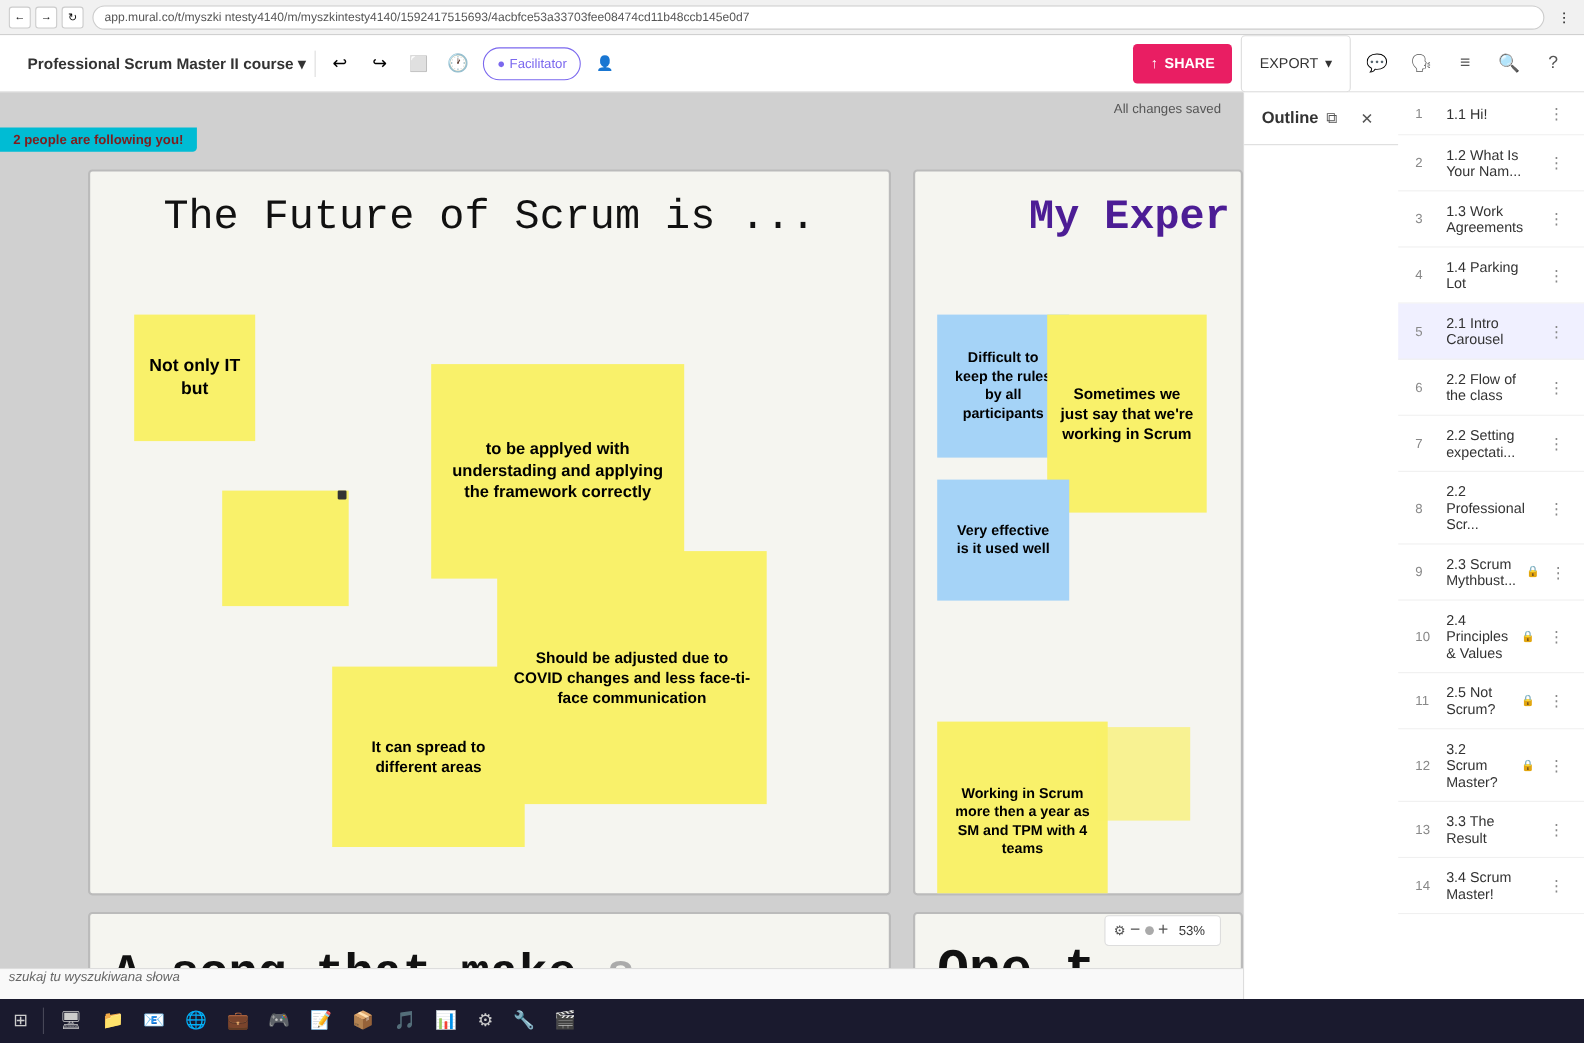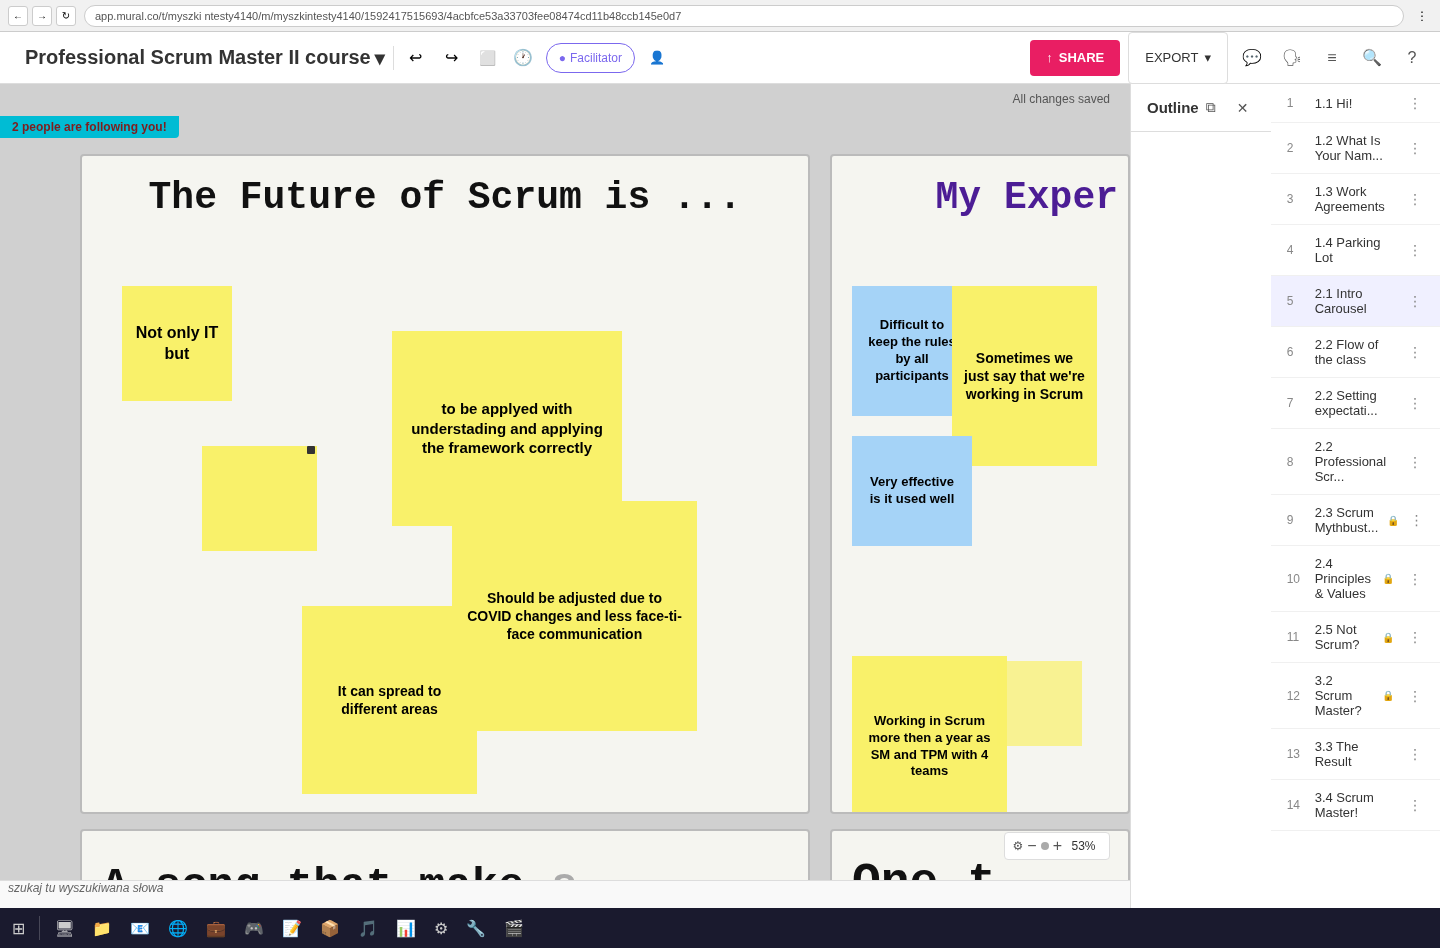--- a/index.html
+++ b/index.html
@@ -24,21 +24,21 @@
     
     .app-toolbar {
       height: 52px;
       background: #fff;
       border-bottom: 1px solid #ddd;
       display: flex;
       align-items: center;
       padding: 0 12px;
       gap: 8px;
     }
-    .project-name { font-size: 20px; font-weight: 600; color: #333; display: flex; align-items: center; gap: 4px; cursor: pointer; padding-left: 13px; }
+    .project-name { font-size: 14px; font-weight: 600; color: #333; display: flex; align-items: center; gap: 4px; cursor: pointer; padding-left: 13px; }
     .toolbar-sep { width: 1px; height: 24px; background: #ddd; }
     .toolbar-btn-icon { width: 28px; height: 28px; border: none; background: none; cursor: pointer; display: flex; align-items: center; justify-content: center; font-size: 16px; border-radius: 4px; }
     .facilitator-btn { height: 30px; padding: 0 12px; background: #fff; border: 1px solid #7B68EE; color: #7B68EE; border-radius: 15px; font-size: 12px; cursor: pointer; display: flex; align-items: center; gap: 4px; }
     .share-btn { height: 36px; padding: 0 16px; background: #e91e63; color: #fff; border: none; border-radius: 4px; font-size: 13px; font-weight: 600; cursor: pointer; display: flex; align-items: center; gap: 6px; }
     .export-btn { height: 52px; padding: 0 16px; background: #fff; color: #333; border: 1px solid #ddd; border-radius: 4px; font-size: 13px; cursor: pointer; display: flex; align-items: center; gap: 6px; }
     .toolbar-spacer { flex: 1; }
     .toolbar-right { display: flex; align-items: center; gap: 8px; }
     .toolbar-icon-btn { width: 32px; height: 32px; border: none; background: none; cursor: pointer; display: flex; align-items: center; justify-content: center; font-size: 16px; border-radius: 4px; color: #555; }
 
     
@@ -310,37 +310,37 @@
 
     <div class="notification-banner">
       <span>2 people are following you!</span>
     </div>
 
     <div class="changes-saved">
       <span>All changes saved</span>
     </div>
 
     <div class="mural-panel" style="left: 80px; top: 70px; width: 730px; height: 660px;">
-      <div class="panel-title" style="font-family: 'Courier New', monospace; font-size: 38px; font-weight: 700;">
+      <div class="panel-title" style="font-family: 'Courier New', monospace; font-size: 38px; font-weight: 400;">
         <span>The Future of Scrum is ...</span>
       </div>
 
       <div class="sticky sticky-yellow" style="left: 40px; top: 130px; width: 110px; height: 115px; font-size: 16px; font-weight: 700;">
         <span>Not only IT but</span>
       </div>
 
       <div class="sticky sticky-yellow" style="left: 310px; top: 175px; width: 230px; height: 195px; font-size: 15px; font-weight: 600;">
         <span>to be applyed with understading and applying the framework correctly</span>
       </div>
 
       <div class="sticky sticky-yellow" style="left: 120px; top: 290px; width: 115px; height: 105px;">
         <span></span>
       </div>
 
-      <div class="sticky sticky-yellow" style="left: 220px; top: 450px; width: 175px; height: 188px; font-size: 14px; font-weight: 600;">
+      <div class="sticky sticky-yellow" style="left: 220px; top: 450px; width: 175px; height: 164px; font-size: 14px; font-weight: 600;">
         <span>It can spread to different areas</span>
       </div>
 
       <div class="sticky sticky-yellow" style="left: 370px; top: 345px; width: 245px; height: 230px; font-size: 14px; font-weight: 600;">
         <span>Should be adjusted due to COVID changes and less face-ti-face communication</span>
       </div>
     </div>
 
     <div class="mural-panel" style="left: 830px; top: 70px; width: 270px; height: 660px; right: 20px; width: calc(1130px - 830px);">
       <div style="font-size: 38px; font-weight: 900; font-family: 'Courier New', monospace; padding: 20px 10px 10px; color: #4c1d95; text-align: right;">

